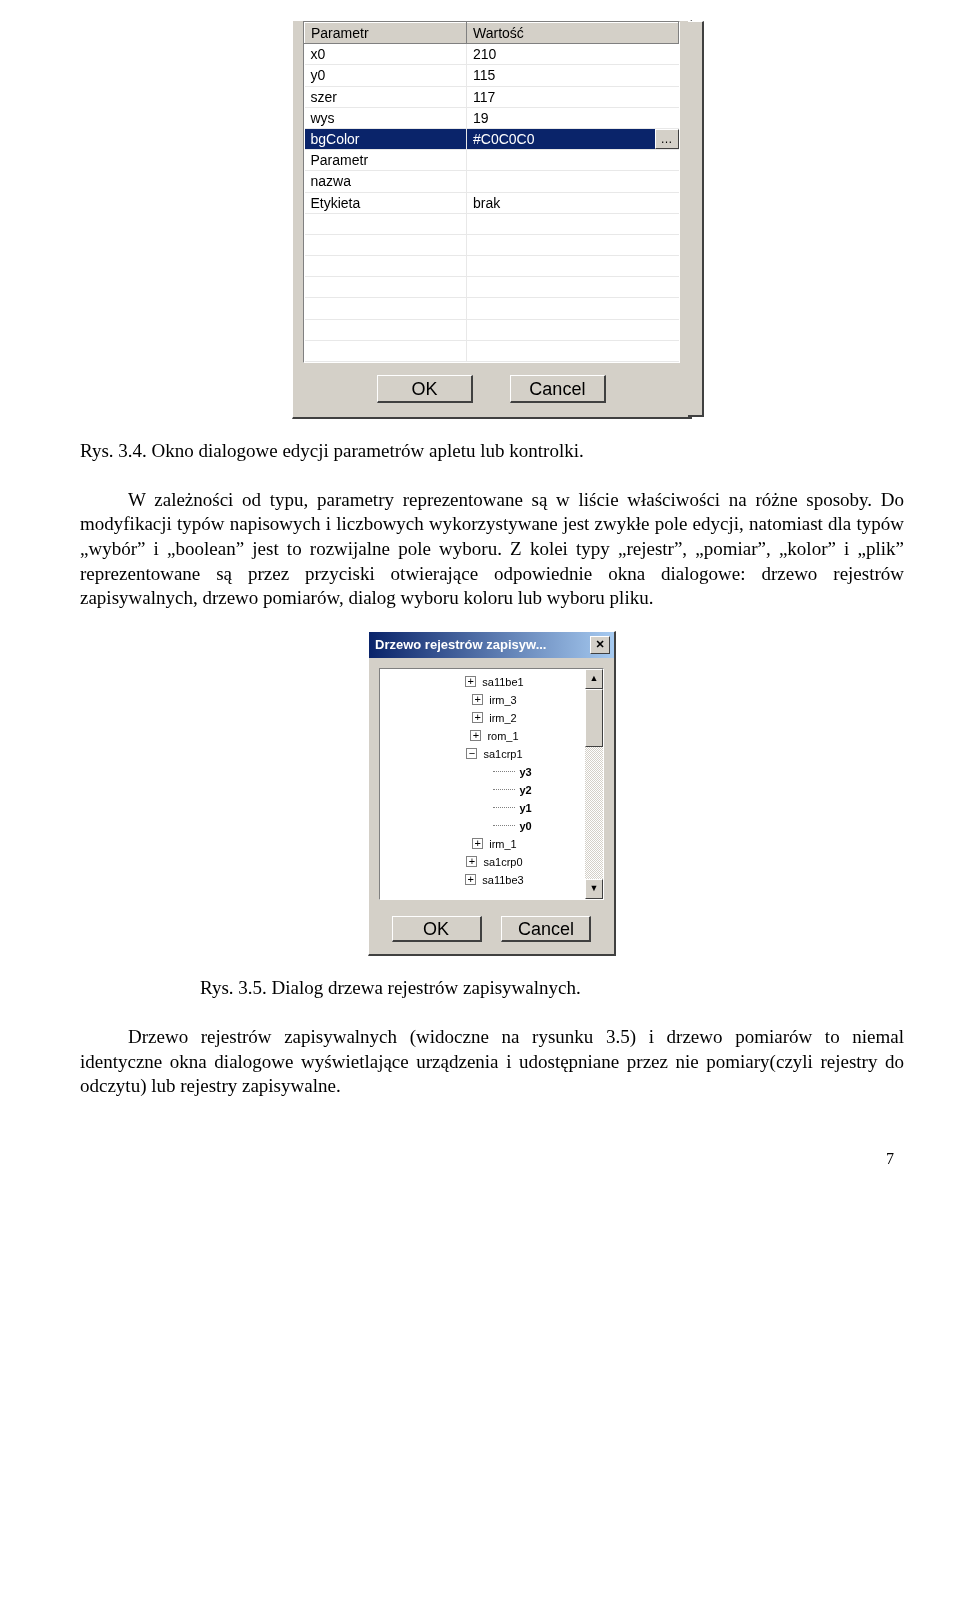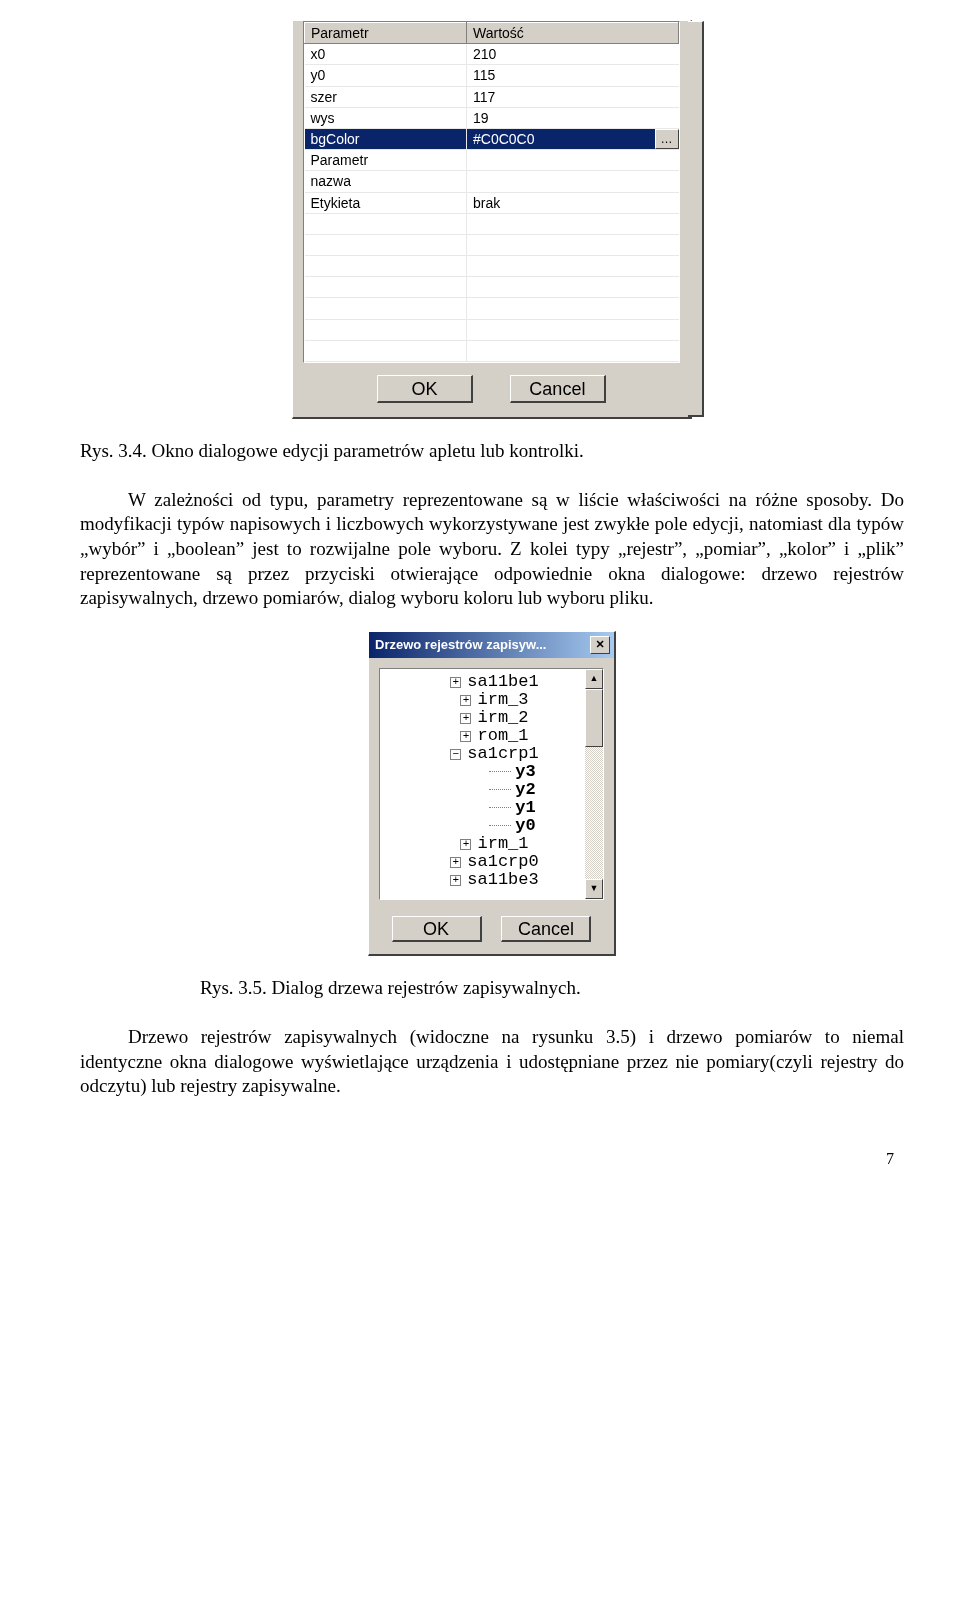--- a/index.html
+++ b/index.html
@@ -179,23 +179,22 @@
     border-top: 1px solid #808080;
     border-left: 1px solid #808080;
     border-right: 1px solid #fff;
     border-bottom: 1px solid #fff;
     position: relative;
     height: 230px;
     overflow: hidden;
   }
   .tree {
     padding: 4px 0 4px 2px;
-    font-size: 17px;
+    font-size: 11px;
     line-height: 18px;
-    font-family: Liberation Mono, monospace;
   }
   .tree-item {
     white-space: nowrap;
     padding-left: 4px;
   }
   .tree-item.child {
     padding-left: 40px;
     font-weight: bold;
   }
   .pm-box {

